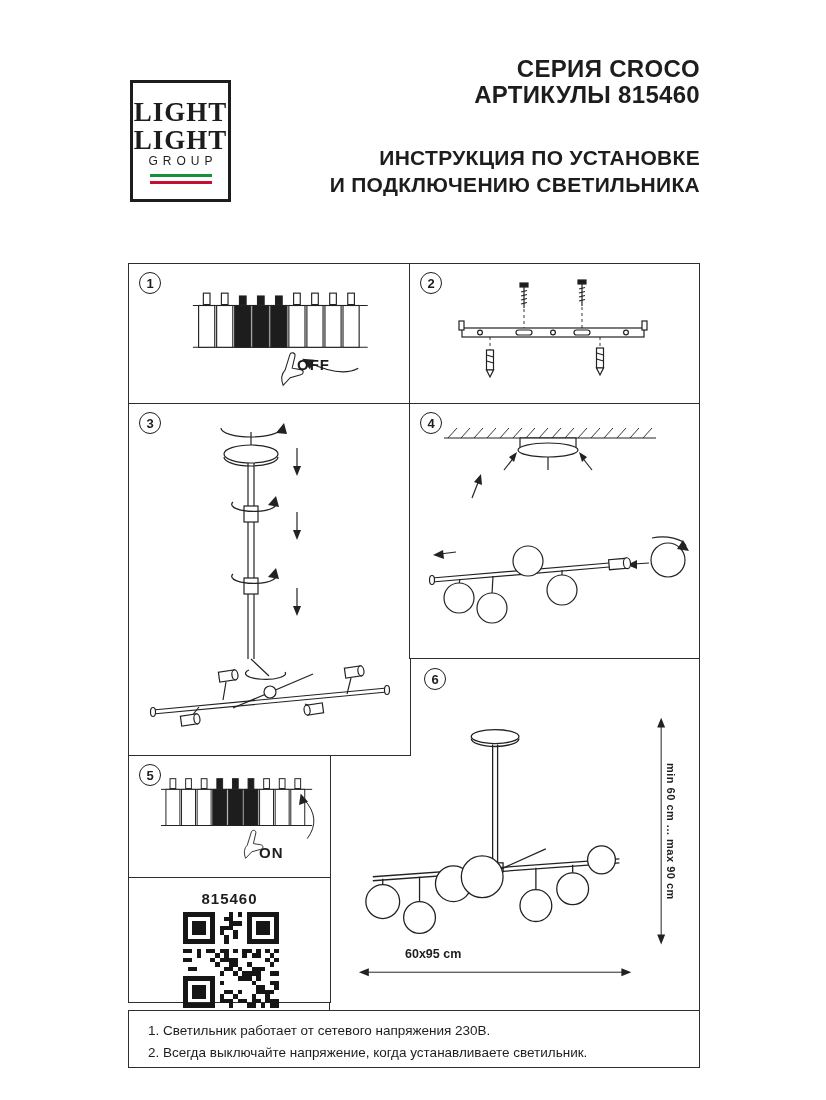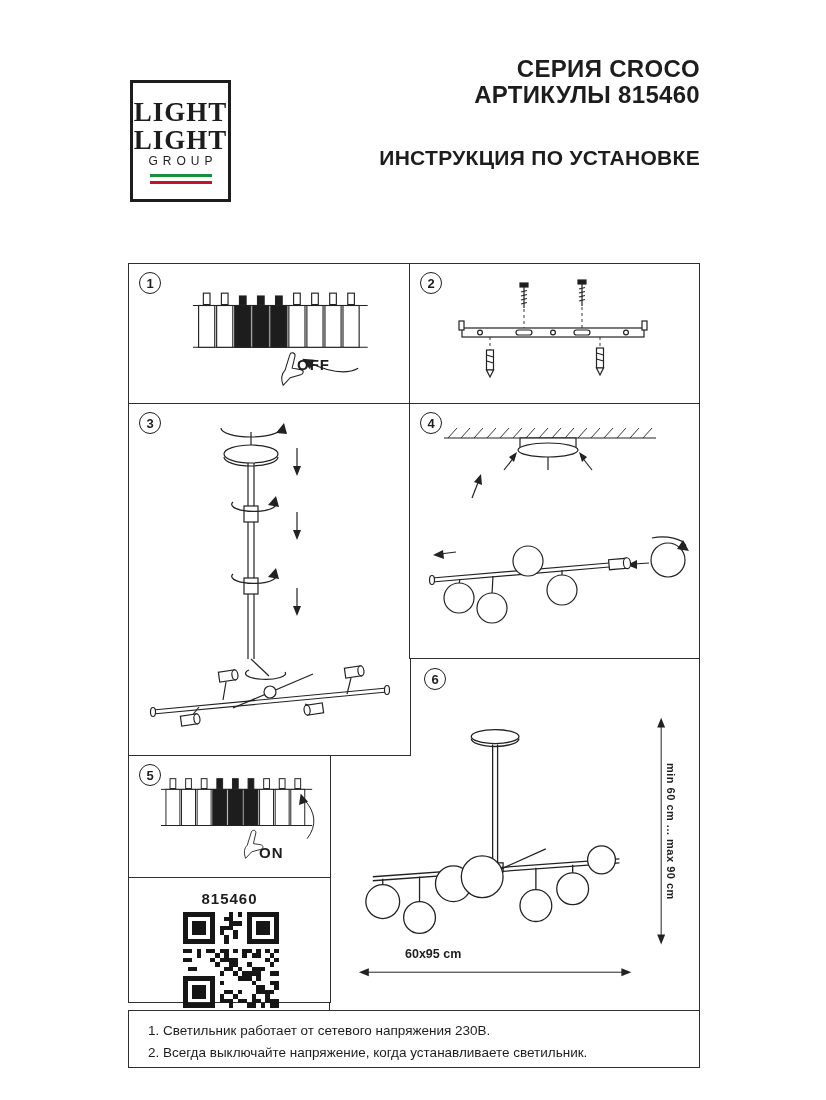--- a/index.html
+++ b/index.html
@@ -69,20 +69,21 @@
     <div class="flag-white"></div>
     <div class="flag-red"></div>
   </div>
 </div>
 
 <div class="header-text">
   <div class="h-series">СЕРИЯ CROCO</div>
   <div class="h-articles">АРТИКУЛЫ 815460</div>
   <div class="h-title-group">
     <div class="h-title">ИНСТРУКЦИЯ ПО УСТАНОВКЕ</div>
+    <div class="h-title">И ПОДКЛЮЧЕНИЮ СВЕТИЛЬНИКА</div>
   </div>
 </div>
 
 <div class="panel" id="p6">
   <div class="stepnum">6</div>
   <svg class="ill" viewBox="0 0 370 352">
     <g stroke="#222" stroke-width="1.3" fill="none">
       <ellipse cx="165" cy="77" rx="24" ry="7" fill="#fff"></ellipse>
       <path d="M141,79 a24,8 0 0 0 48,0"></path>
       <line x1="162.5" y1="85" x2="162.5" y2="205"></line>

